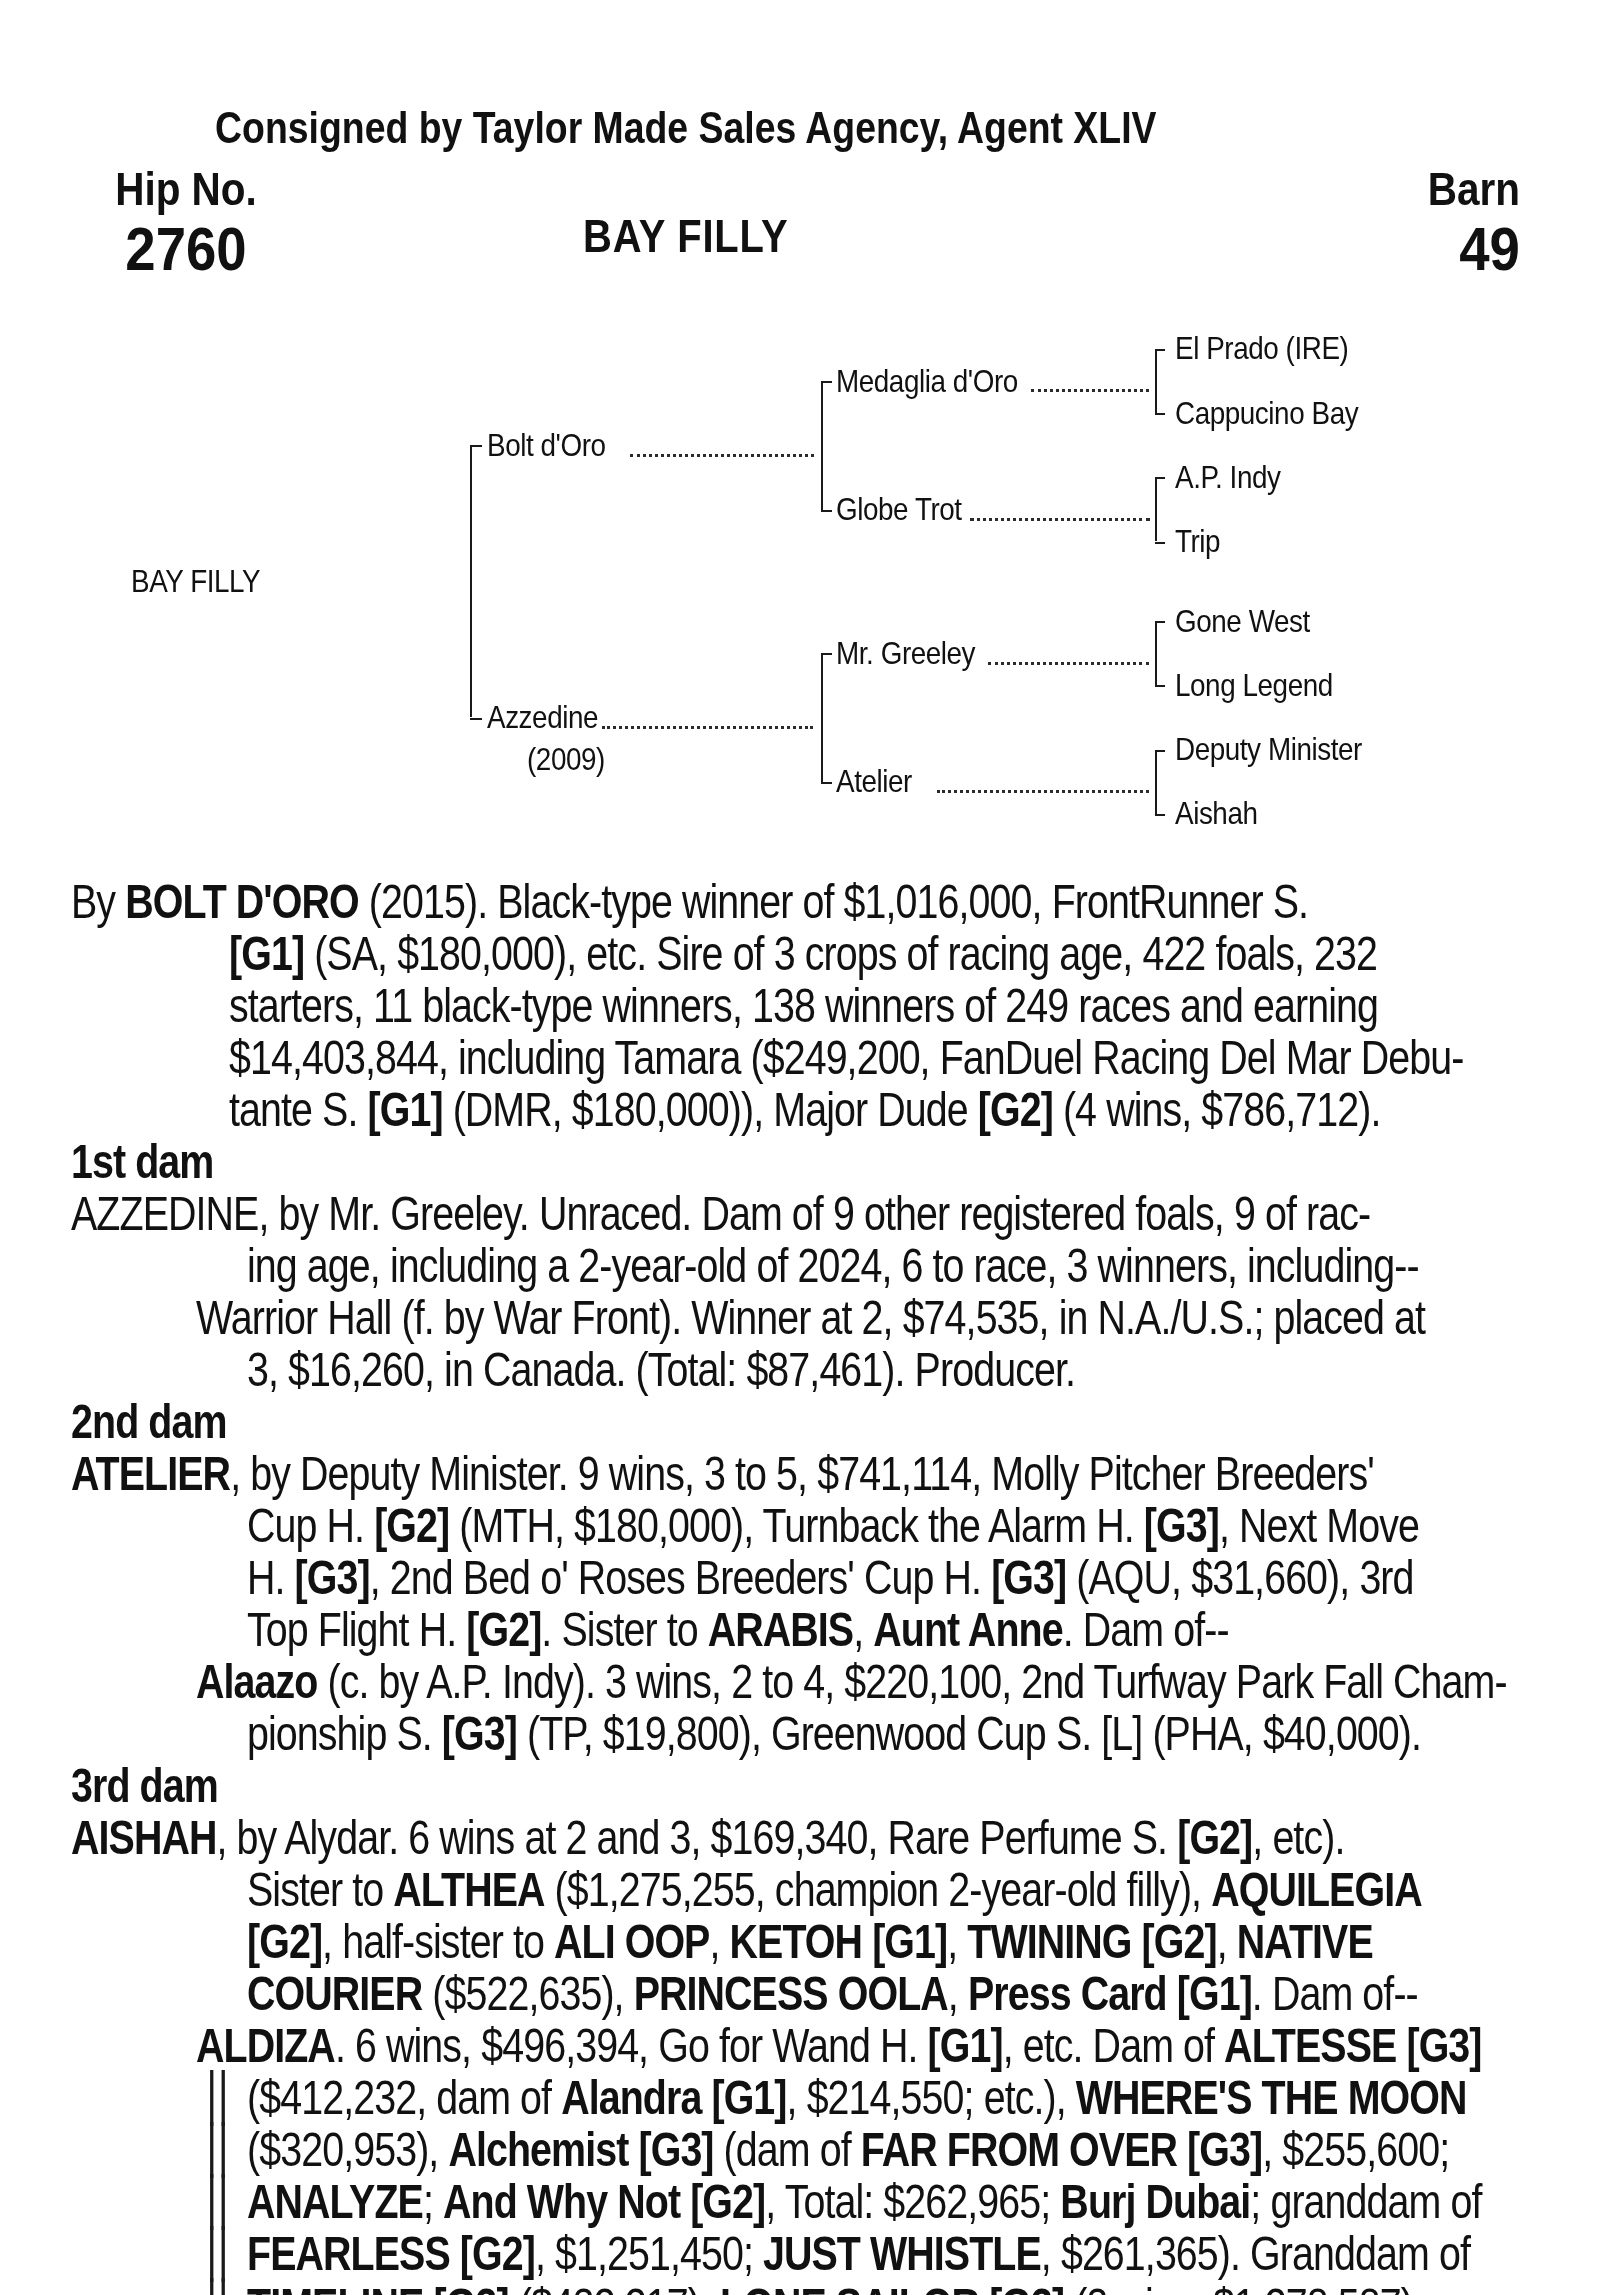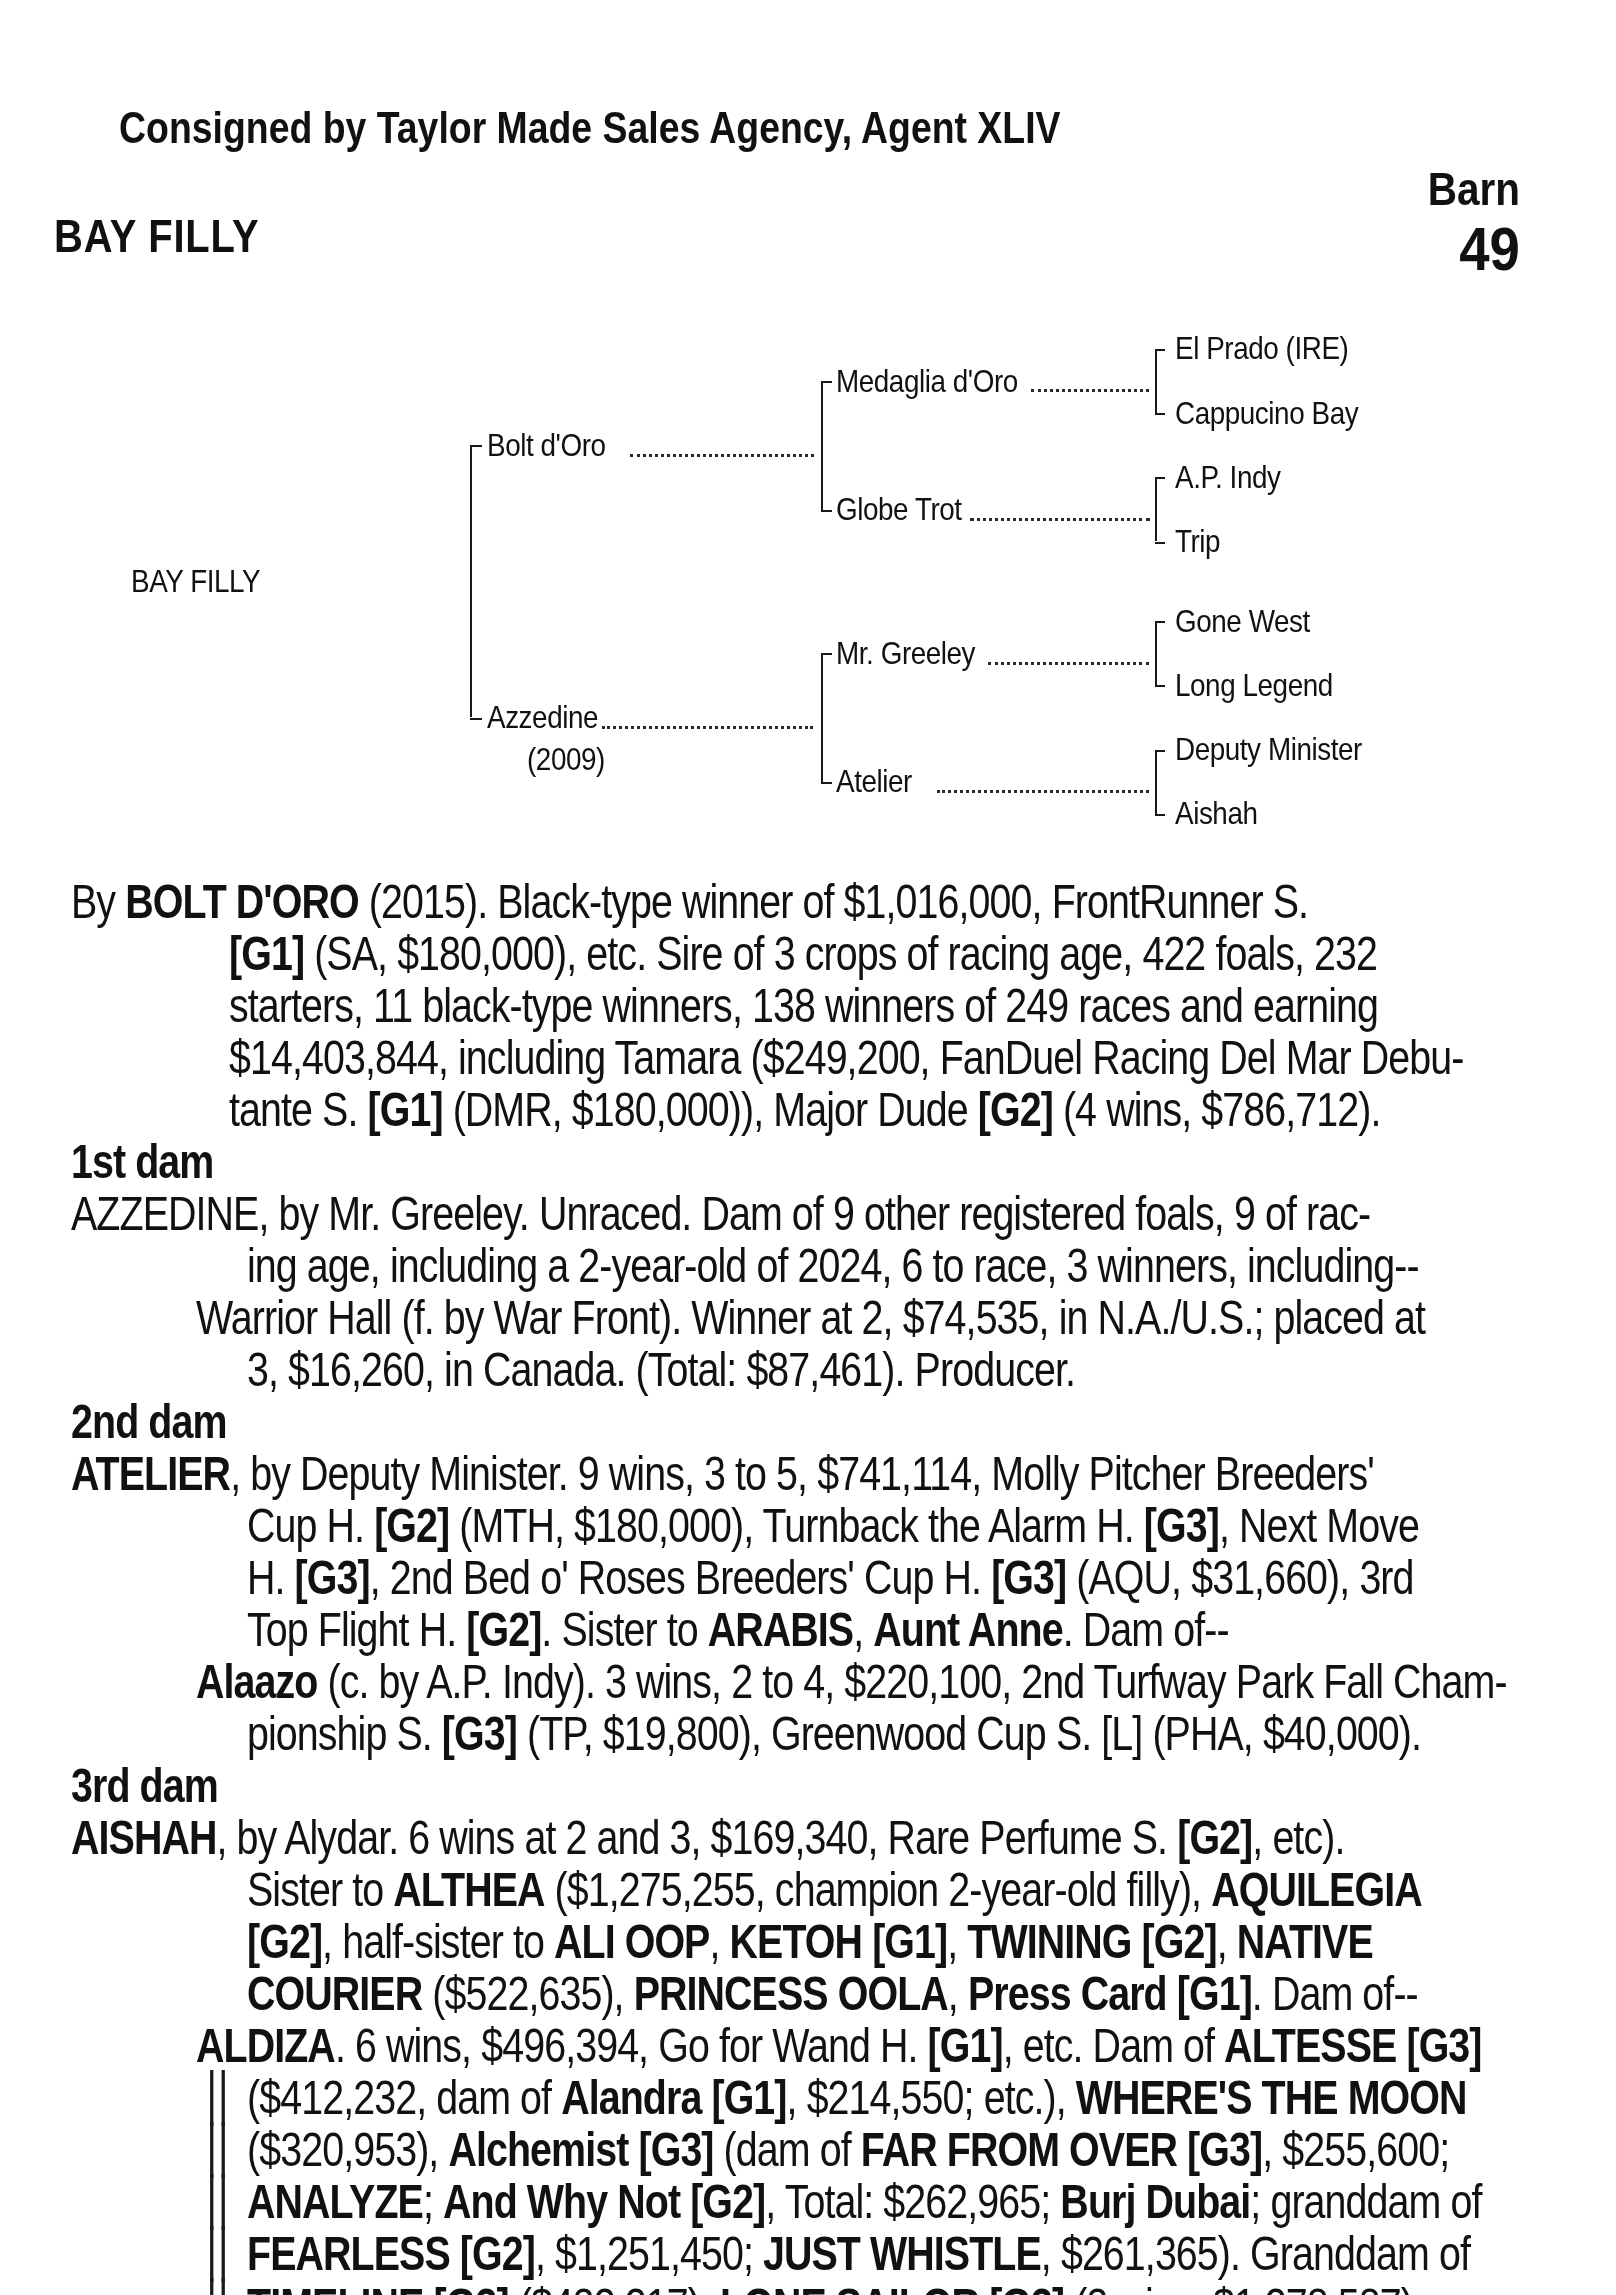--- a/index.html
+++ b/index.html
@@ -1,19 +1,19 @@
 <!DOCTYPE html>
 <html style="font-size:7.3px"><head>
 <meta charset="utf-8">
 <style>
   html,body{margin:0;padding:0;background:#ffffff;}
   #page{position:relative;width:1616px;height:3227px;background:#ffffff;color:#111;
         font-family:"Liberation Sans","DejaVu Sans",sans-serif;overflow:hidden;}
   
-  .hdr-center{position:absolute;left:0;width:1372px;white-space:nowrap;margin-left:36px;}
+  .hdr-center{position:absolute;left:0;width:1372px;text-align:center;white-space:nowrap;}
   .hdr-center>span{display:inline-block;transform:scaleX(.85);transform-origin:50% 50%;}
   .consign{top:103px;font-size:44px;font-weight:bold;}
   .title{top:208px;font-size:47px;font-weight:bold;letter-spacing:0.9px;}
   .foaled{top:285px;font-size:39px;font-weight:bold;}
   .hipbox{position:absolute;left:94px;top:164px;width:184px;text-align:center;}
   .barnbox{position:absolute;left:1377px;top:164px;width:152px;text-align:right;}
   .lbl{font-size:46px;font-weight:bold;line-height:50px;transform:scaleX(.88);transform-origin:50% 50%;}
   .bignum{font-size:62px;font-weight:bold;line-height:69px;transform:scaleX(.88);transform-origin:50% 50%;}
   
   .t{position:absolute;font-size:32px;line-height:32px;white-space:nowrap;
@@ -33,20 +33,24 @@
   .ruled{position:relative;}
   .ruled::before{content:"";position:absolute;left:-45px;top:-1.8px;bottom:-1.8px;width:10px;
         border-left:4.1px solid #1a1a1a;border-right:4.1px solid #1a1a1a;}
 </style>
 </head>
 <body>
 
 <div id="page">
 
   <div class="hdr-center consign"><span>Consigned by Taylor Made Sales Agency, Agent XLIV</span></div>
+  <div class="hipbox">
+    <div class="lbl">Hip No.</div>
+    <div class="bignum">2760</div>
+  </div>
   <div class="barnbox">
     <div class="lbl">Barn</div>
     <div class="bignum">49</div>
   </div>
   <div class="hdr-center title"><span>BAY FILLY</span></div>
 
   <div>
     <div class="t" style="left:131px;top:565px;">BAY FILLY</div>
 
     <div class="t" style="left:487px;top:429px;">Bolt d'Oro</div>

